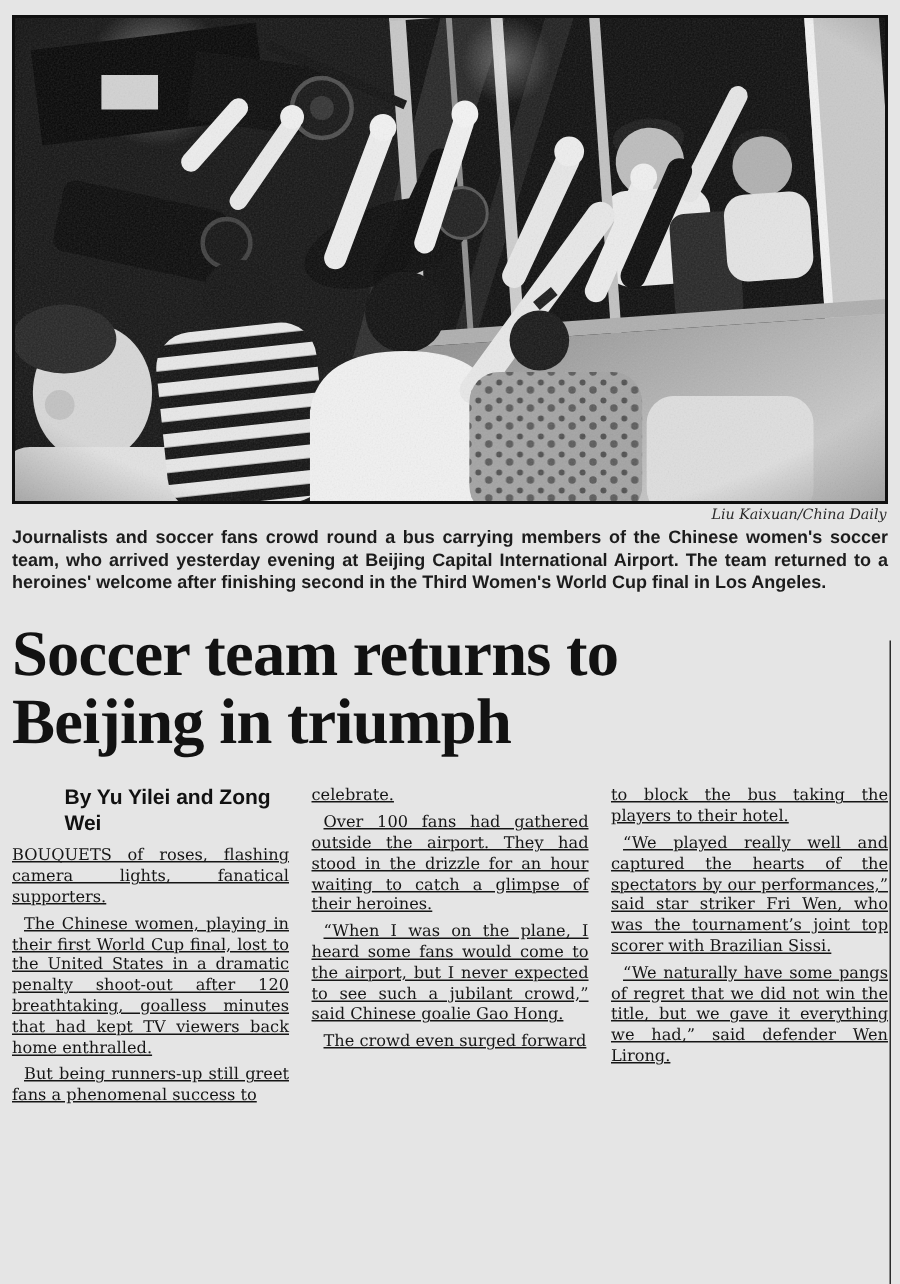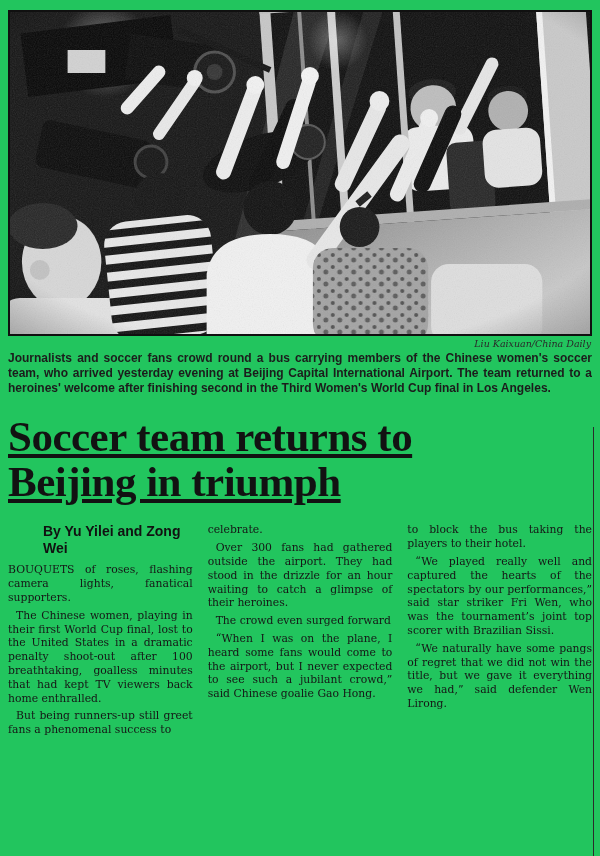--- a/index.html
+++ b/index.html
@@ -1,35 +1,35 @@
 <!DOCTYPE html>
 <html><head>
 <meta charset="utf-8">
 <style>
   html,body{margin:0;padding:0;background:#ffffff;}
   body{width:600px;height:856px;overflow:hidden;}
-  .page{position:relative;width:600px;height:856px;background:#22c55e;color:#141414;}
+  .page{position:relative;width:600px;height:856px;background:#e5e5e5;color:#141414;}
 
   
   .photo-figure{margin:0;padding:10px 8px 0 8px;}
   .photo-frame{width:580px;height:322px;border:2px solid #101010;background:#181818;overflow:hidden;}
   .photo-frame svg{display:block;width:100%;height:100%;}
 
   .credit{font:italic 9.5px/12px "DejaVu Serif", serif;color:#2a2a2a;text-align:right;margin:2px 1px 1px 0;}
   .caption{font:bold 12px/14.8px "Liberation Sans", sans-serif;color:#1c1c1c;text-align:justify;margin:1px 0 0 0;}
 
   
   .headline{font:bold 43px/45px "Liberation Serif", serif;letter-spacing:-0.5px;color:#121212;
-            margin:19px 8px 0 8px;max-width:480px;text-decoration:underline;}
+            margin:19px 8px 0 8px;max-width:480px;}
 
   
   .columns{display:flex;gap:15px;padding:0 8px;margin-top:19px;align-items:flex-start;}
   .col{flex:1 1 0;min-width:0;}
   .byline{font:bold 14px/17px "Liberation Sans", sans-serif;color:#111;margin:0 0 6px 0;padding-left:35px;}
-  .col p{font:10.8px/13.8px "DejaVu Serif", serif;color:#161616;text-align:justify;margin:0 0 4px 0;}
+  .col p{font:10.8px/13.8px "DejaVu Serif", serif;color:#161616;text-align:justify;margin:0 0 4px 0;text-decoration:underline;}
   .col p.indent{text-indent:8px;}
 
   
   .right-rule{position:absolute;top:427px;bottom:0;right:6px;width:1px;background:#2b2b2b;}
 </style>
 </head>
 <body>
 
 <div class="page">
 
@@ -154,30 +154,30 @@
     <figcaption class="caption">Journalists and soccer fans crowd round a bus carrying members of the Chinese women's soccer team, who arrived yesterday evening at Beijing Capital International Airport. The team returned to a heroines' welcome after finishing second in the Third Women's World Cup final in Los Angeles.</figcaption>
   </figure>
 
   <h1 class="headline">Soccer team returns to Beijing in triumph</h1>
 
   <div class="columns">
     <div class="col">
       <div class="byline">By Yu Yilei and Zong Wei</div>
       <div>
           <p class="">BOUQUETS of roses, flashing camera lights, fanatical supporters.</p>
-          <p class="indent">The Chinese women, playing in their first World Cup final, lost to the United States in a dramatic penalty shoot-out after 100 breathtaking, goalless minutes that had kept TV viewers back home enthralled.</p>
+          <p class="indent">The Chinese women, playing in their first World Cup final, lost to the United States in a dramatic penalty shoot-out after 120 breathtaking, goalless minutes that had kept TV viewers back home enthralled.</p>
           <p class="indent">But being runners-up still greet fans a phenomenal success to</p>
         </div>
     </div>
     <div class="col">
       <div>
           <p class="">celebrate.</p>
-          <p class="indent">Over 300 fans had gathered outside the airport. They had stood in the drizzle for an hour waiting to catch a glimpse of their heroines.</p>
+          <p class="indent">Over 100 fans had gathered outside the airport. They had stood in the drizzle for an hour waiting to catch a glimpse of their heroines.</p>
+          <p class="indent">“When I was on the plane, I heard some fans would come to the airport, but I never expected to see such a jubilant crowd,” said Chinese goalie Gao Hong.</p>
           <p class="indent">The crowd even surged forward</p>
-          <p class="indent">“When I was on the plane, I heard some fans would come to the airport, but I never expected to see such a jubilant crowd,” said Chinese goalie Gao Hong.</p>
         </div>
     </div>
     <div class="col">
       <div>
           <p class="">to block the bus taking the players to their hotel.</p>
           <p class="indent">“We played really well and captured the hearts of the spectators by our performances,” said star striker Fri Wen, who was the tournament’s joint top scorer with Brazilian Sissi.</p>
           <p class="indent">“We naturally have some pangs of regret that we did not win the title, but we gave it everything we had,” said defender Wen Lirong.</p>
         </div>
     </div>
   </div>

